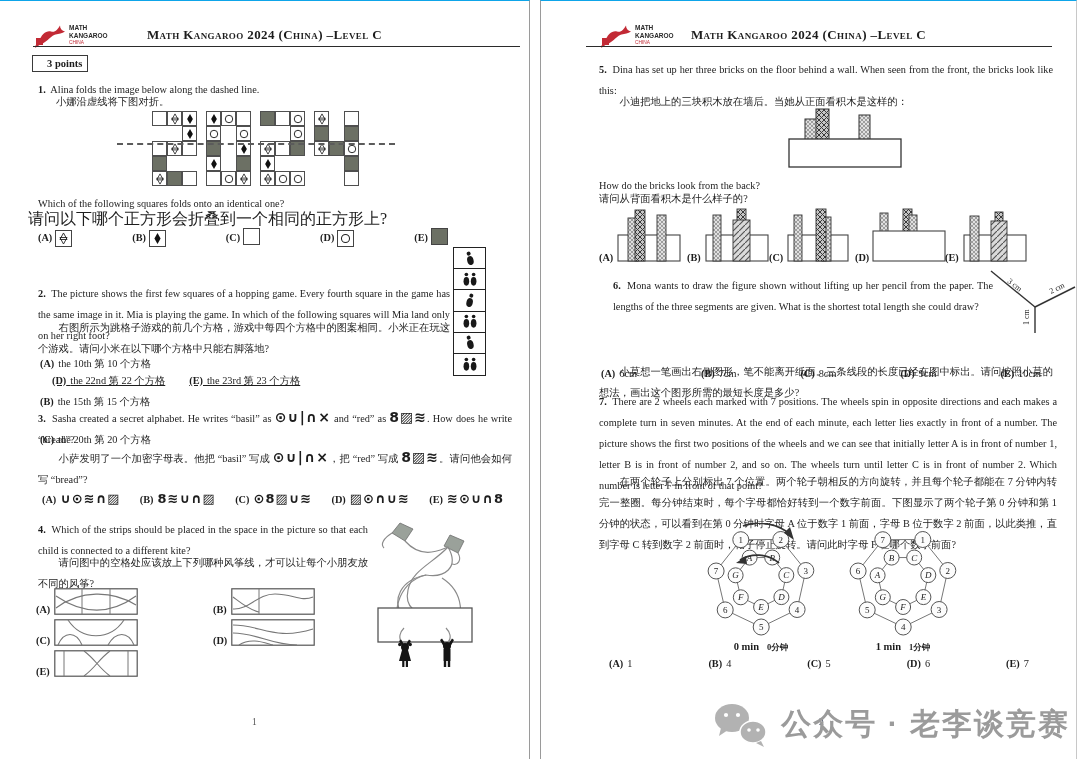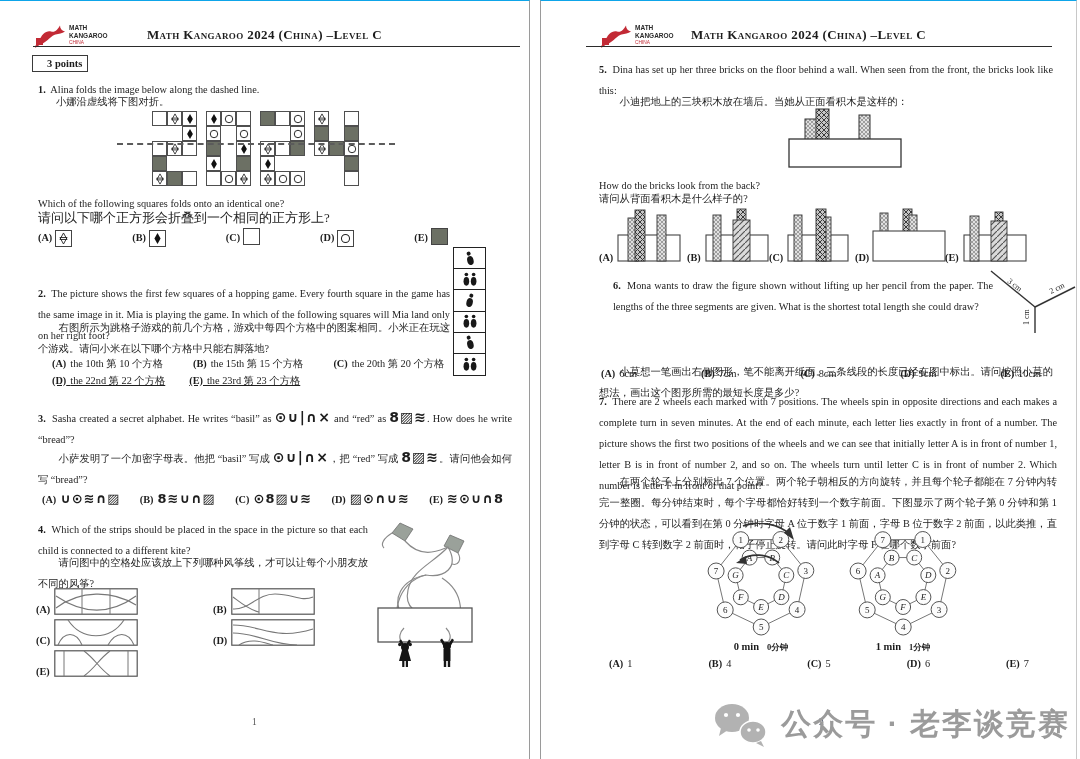--- a/index.html
+++ b/index.html
@@ -263,21 +263,21 @@
           <div class="cell empty"></div>
           <div class="cell k"></div>
           <div class="cell empty"></div>
           <div class="cell empty"></div>
           <div class="cell"></div>
         </div>
       </div>
     <div class="dashline"></div>
 
     <div class="abs en" style="left:38px;top:192px;width:470px;">Which of the following squares folds onto an identical one?</div>
-    <div class="abs" style="left:38px;top:208px;font-size:13px;">请问以下哪个正方形会折叠到一个相同的正方形上?</div>
+    <div class="abs" style="left:28px;top:208px;font-size:16px;">请问以下哪个正方形会折叠到一个相同的正方形上?</div>
 
     <div class="optrow" style="left:38px;top:226px;width:410px;justify-content:space-between;">
       <span><span class="optlabel">(A)</span><span class="symbox">
             <svg viewBox="0 0 20 20">
               <polygon points="10,1.5 15.5,11.5 4.5,11.5" fill="none" stroke="#222" stroke-width="1.4"></polygon>
               <polygon points="10,18.5 4.5,8.5 15.5,8.5" fill="none" stroke="#222" stroke-width="1.4"></polygon>
             </svg>
           </span></span>
       <span><span class="optlabel">(B)</span><span class="symbox">
             <svg viewBox="0 0 20 20">
@@ -349,21 +349,21 @@
             <g fill="#191919">
               <ellipse cx="11" cy="12.5" rx="3.1" ry="4.7"></ellipse>
               <circle cx="11" cy="4.9" r="2"></circle>
               <ellipse cx="19" cy="12.5" rx="3.1" ry="4.7"></ellipse>
               <circle cx="19" cy="4.9" r="2"></circle>
             </g>
           </svg>
         </div>
       </div>
 
-    <div class="optrow" style="left:52px;top:352px;gap:30px;">
+    <div class="optrow" style="left:40px;top:352px;gap:20px;flex-direction:column;">
       <span><span class="optlabel">(A)</span> <span class="opttext">the 10th 第 10 个方格</span></span>
       <span><span class="optlabel">(B)</span> <span class="opttext">the 15th 第 15 个方格</span></span>
       <span><span class="optlabel">(C)</span> <span class="opttext">the 20th 第 20 个方格</span></span>
     </div>
     <div class="optrow" style="left:52px;top:369px;gap:24px;text-decoration:underline;">
       <span><span class="optlabel">(D)</span> <span class="opttext">the 22nd 第 22 个方格</span></span>
       <span><span class="optlabel">(E)</span> <span class="opttext">the 23rd 第 23 个方格</span></span>
     </div>
 
     <div class="abs en" style="left:38px;top:406px;width:474px;line-height:21px;">

